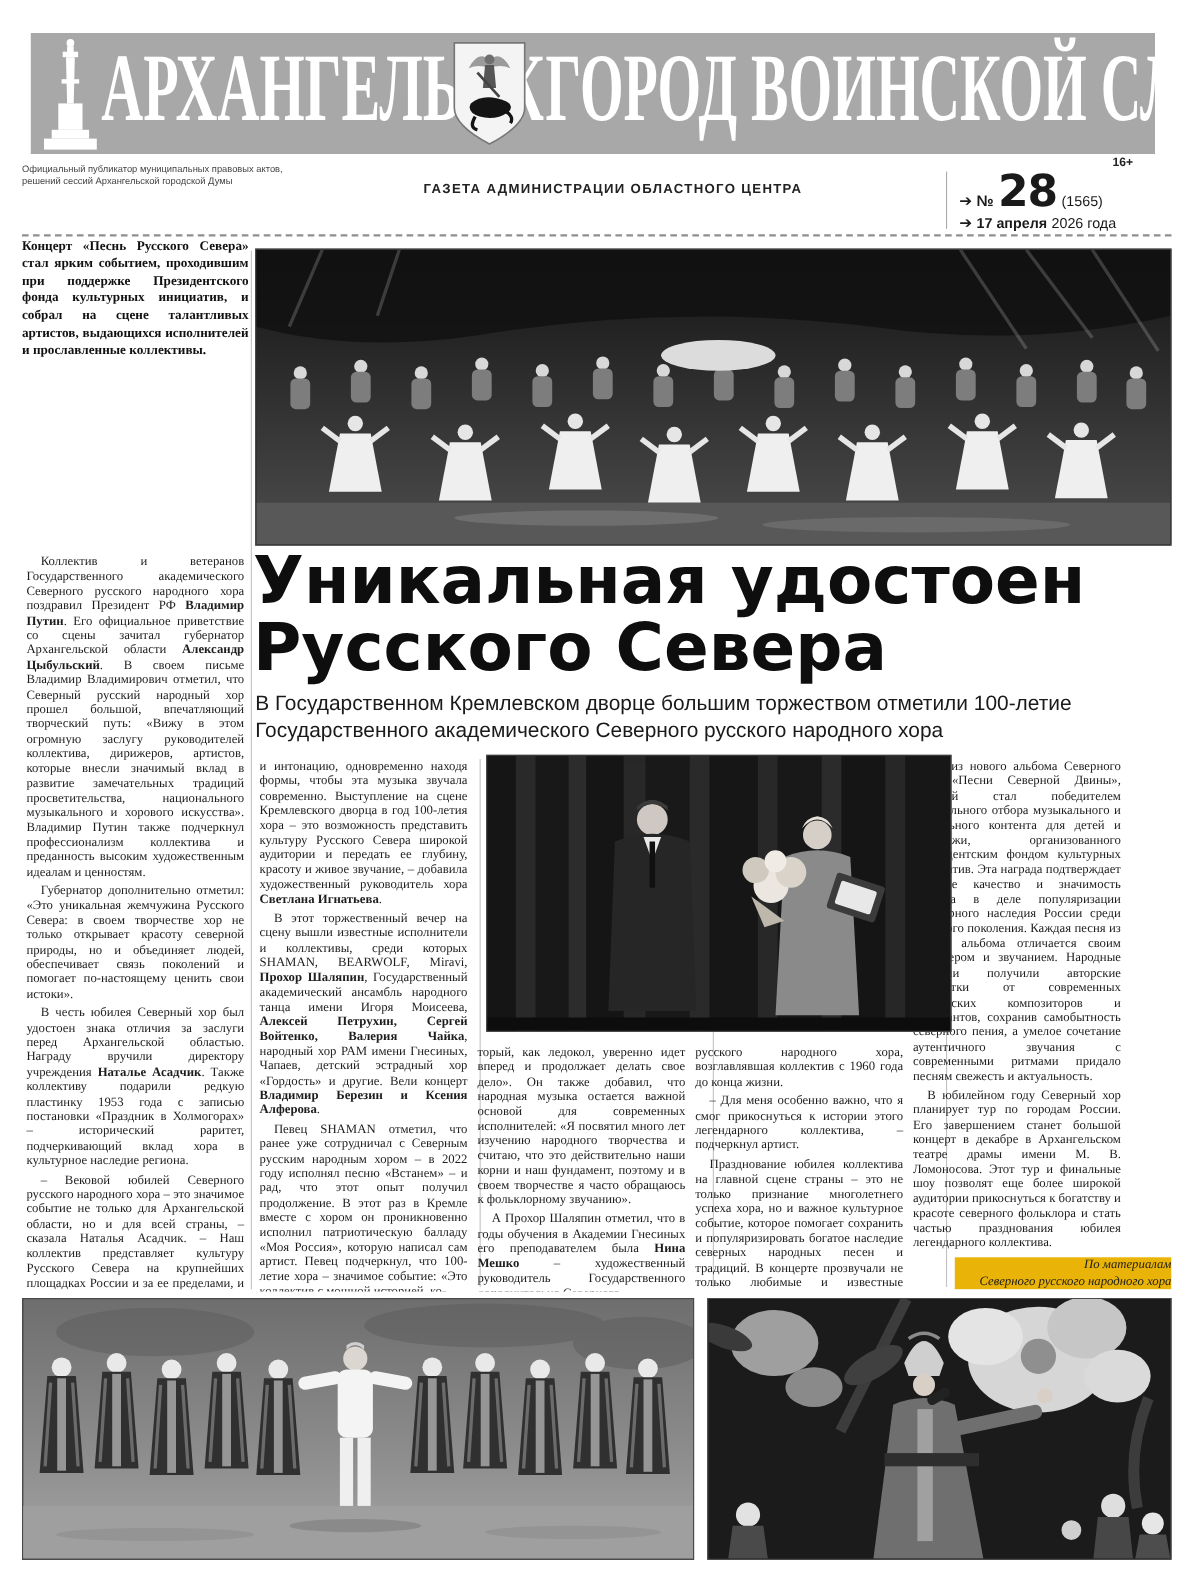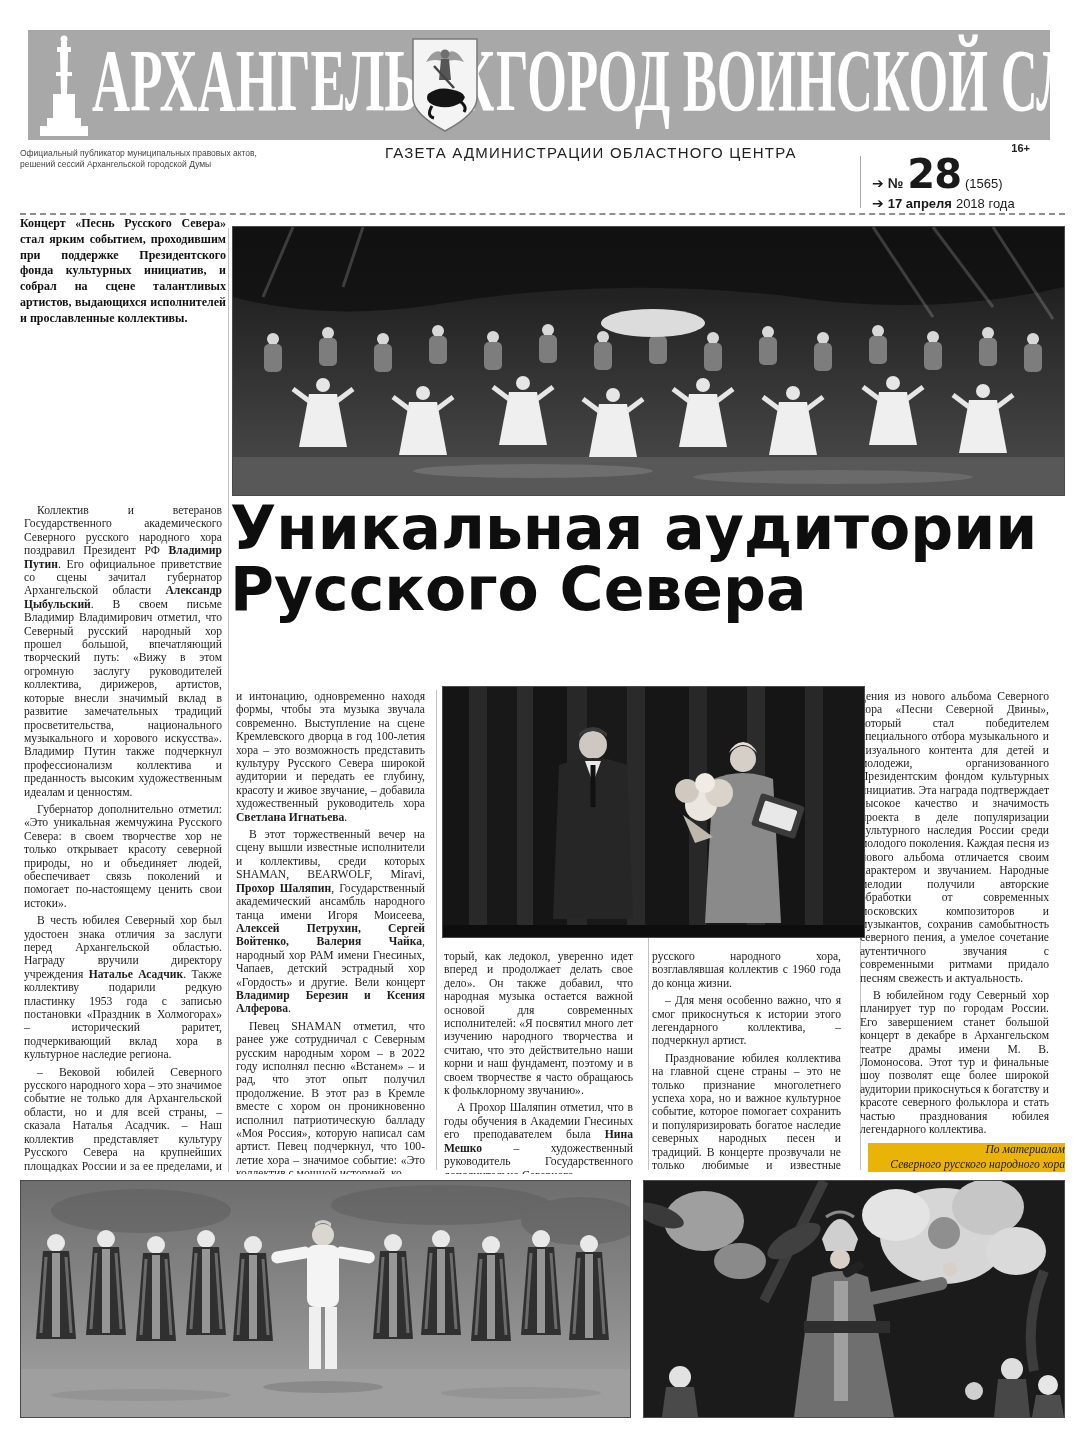--- a/index.html
+++ b/index.html
@@ -10,22 +10,22 @@
   .banner{position:absolute;left:28px;top:30px;width:1022px;height:110px;background:#a8a8a8;}
   .banner .bt{position:absolute;top:50%;transform-origin:left center;white-space:nowrap;
       font-family:"Liberation Serif",serif;font-weight:bold;color:#fff;font-size:88px;line-height:1;}
   .bt1{left:64px;transform:translateY(-54%) scaleX(.60);}
   .bt2{left:468px;transform:translateY(-54%) scaleX(.58);}
   .obelisk{position:absolute;left:8px;top:2px;}
   .emblem{position:absolute;left:382px;top:6px;}
 
   .pubnote{position:absolute;left:20px;top:148px;font-family:"Liberation Sans",sans-serif;
       font-size:8.5px;line-height:1.3;color:#444;}
-  .gazette{position:absolute;left:385px;top:144px;font-family:"Liberation Sans",sans-serif;
-      font-weight:normal;font-size:15px;letter-spacing:1.2px;color:#222;}
+  .gazette{position:absolute;left:385px;top:164px;font-family:"Liberation Sans",sans-serif;
+      font-weight:bold;font-size:12px;letter-spacing:1.2px;color:#222;}
   .age{position:absolute;right:50px;top:142px;font-family:"Liberation Sans",sans-serif;
       font-weight:bold;font-size:11px;color:#222;}
   .sections{position:absolute;left:20px;top:172px;width:835px;font-family:"Liberation Sans",sans-serif;
       font-weight:bold;font-size:23.5px;letter-spacing:.5px;color:#1a1a1a;white-space:nowrap;}
   .hdr-div{position:absolute;left:860px;top:156px;width:1px;height:52px;background:#aaa;}
   .issue{position:absolute;left:872px;top:156px;width:200px;font-family:"Liberation Sans",sans-serif;color:#1a1a1a;}
   .issue-row1{display:flex;align-items:baseline;gap:4px;}
   .issue .arrow{font-family:"DejaVu Sans",sans-serif;font-weight:bold;font-size:14px;}
   .issue .nolabel{font-weight:bold;font-size:14px;}
   .issue .num{font-family:"DejaVu Sans",sans-serif;font-weight:bold;font-size:40px;line-height:.9;letter-spacing:-1px;}
@@ -45,21 +45,21 @@
   .textcol p.ind{text-indent:13px;}
   .rb{font-weight:bold;}
   .credit-block{position:absolute;right:0;bottom:2px;width:197px;background:#eab308;text-align:right;
       font-style:italic;font-size:11.6px;line-height:14.5px;}
 
   .headline{position:absolute;left:230px;top:498px;width:840px;font-family:"DejaVu Sans",sans-serif;
       font-weight:bold;font-size:60px;line-height:61px;letter-spacing:0;color:#0e0e0e;}
   .subhead{position:absolute;left:232px;top:627px;width:833px;font-family:"Liberation Sans",sans-serif;
       font-size:19px;line-height:25px;color:#1a1a1a;}
 
-  .body{position:absolute;left:232px;top:686px;width:833px;height:488px;overflow:hidden;display:flex;gap:11px;}
+  .body{position:absolute;left:232px;top:686px;width:833px;height:488px;overflow:hidden;display:flex;gap:1px;}
   .col{width:197px;flex:0 0 197px;}
   .col.pad{padding-top:260px;}
 
   
   .photo{position:absolute;overflow:hidden;border:1px solid #4a4a4a;box-sizing:border-box;background:#222;}
   .photo svg{display:block;}
   .photo-top{left:232px;top:226px;width:833px;height:270px;}
   .photo-mid{left:210px;top:0;width:423px;height:252px;position:absolute;}
   .photo-bl{left:20px;top:1180px;width:611px;height:238px;}
   .photo-br{left:643px;top:1180px;width:422px;height:238px;}
@@ -106,21 +106,21 @@
   <div class="issue">
     <div class="issue-row1">
       <span class="arrow">➔</span>
       <span class="nolabel">№</span>
       <span class="num">28</span>
       <span class="serial">(1565)</span>
     </div>
     <div class="issue-row2">
       <span class="arrow">➔</span>
       <span class="dbold">17 апреля</span>
-      <span>2018 года</span>
+      <span>2026 года</span>
     </div>
   </div>
   <div class="dashrule"></div>
 
   <div class="vrule" style="left:228px;top:228px;height:944px;"></div>
   <div class="vrule" style="left:436px;top:690px;height:480px;"></div>
   <div class="vrule" style="left:648px;top:690px;height:480px;"></div>
   <div class="vrule" style="left:860px;top:690px;height:480px;"></div>
 
   <div class="lead">Концерт «Песнь Русского Севера» стал ярким событием, проходившим при поддержке Президентского фонда культурных инициатив, и собрал на сцене талантливых артистов, выдающихся исполнителей и прославленные коллективы.</div>
@@ -187,22 +187,26 @@
           <use href="#dn" x="660" y="156"></use>
           <use href="#dn" x="750" y="164"></use>
       </g>
       <rect y="230" width="831" height="38" fill="#585858"></rect>
       <ellipse cx="300" cy="244" rx="120" ry="7" fill="#6e6e6e"></ellipse>
       <ellipse cx="600" cy="250" rx="140" ry="7" fill="#6a6a6a"></ellipse>
     </svg>
   </div>
 
   <div class="headline">
-    <div>Уникальная аудитории</div>
+    <div>Уникальная удостоен</div>
     <div>Русского Севера</div>
+  </div>
+  <div class="subhead">
+    <div>В Государственном Кремлевском дворце большим торжеством отметили 100-летие</div>
+    <div>Государственного академического Северного русского народного хора</div>
   </div>
 
   <div class="body">
     <div class="col textcol">
         <p><span>и интонацию, одновременно находя формы, чтобы эта музыка звучала современно. Выступление на сцене Кремлевского дворца в год 100-летия хора – это возможность представить культуру Русского Севера широкой аудитории и передать ее глубину, красоту и живое звучание, – добавила художественный руководитель хора </span><span class="rb">Светлана Игнатьева</span><span>.</span></p>
         <p class="ind"><span>В этот торжественный вечер на сцену вышли известные исполнители и коллективы, среди которых SHAMAN, BEARWOLF, Miravi, </span><span class="rb">Прохор Шаляпин</span><span>, Государственный академический ансамбль народного танца имени Игоря Моисеева, </span><span class="rb">Алексей Петрухин, Сергей Войтенко, Валерия Чайка</span><span>, народный хор РАМ имени Гнесиных, Чапаев, детский эстрадный хор «Гордость» и другие. Вели концерт </span><span class="rb">Владимир Березин и Ксения Алферова</span><span>.</span></p>
         <p class="ind"><span>Певец SHAMAN отметил, что ранее уже сотрудничал с Северным русским народным хором – в 2022 году исполнял песню «Встанем» – и рад, что этот опыт получил продолжение. В этот раз в Кремле вместе с хором он проникновенно исполнил патриотическую балладу «Моя Россия», которую написал сам артист. Певец подчеркнул, что 100-летие хора – значимое событие: «Это коллектив с мощной историей, ко-</span></p>
       </div>
     <div class="col pad textcol">
         <p><span>торый, как ледокол, уверенно идет вперед и продолжает делать свое дело». Он также добавил, что народная музыка остается важной основой для современных исполнителей: «Я посвятил много лет изучению народного творчества и считаю, что это действительно наши корни и наш фундамент, поэтому и в своем творчестве я часто обращаюсь к фольклорному звучанию».</span></p>

